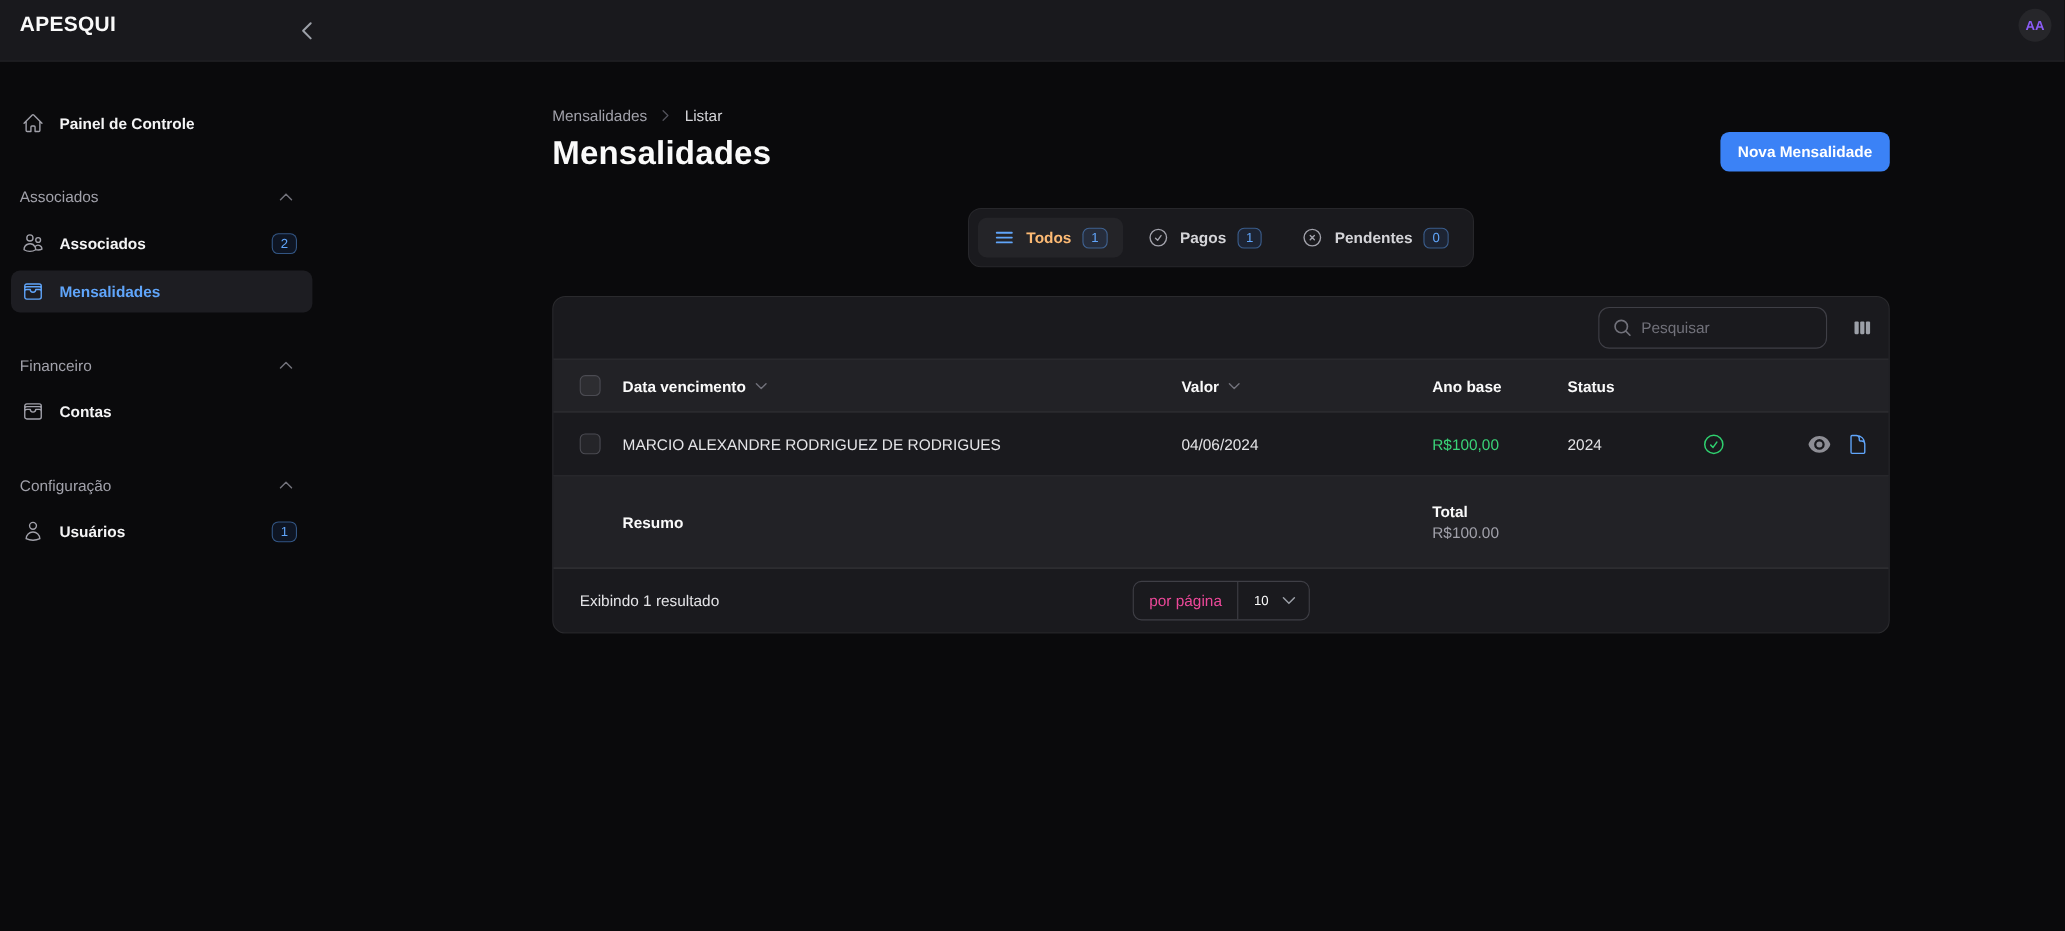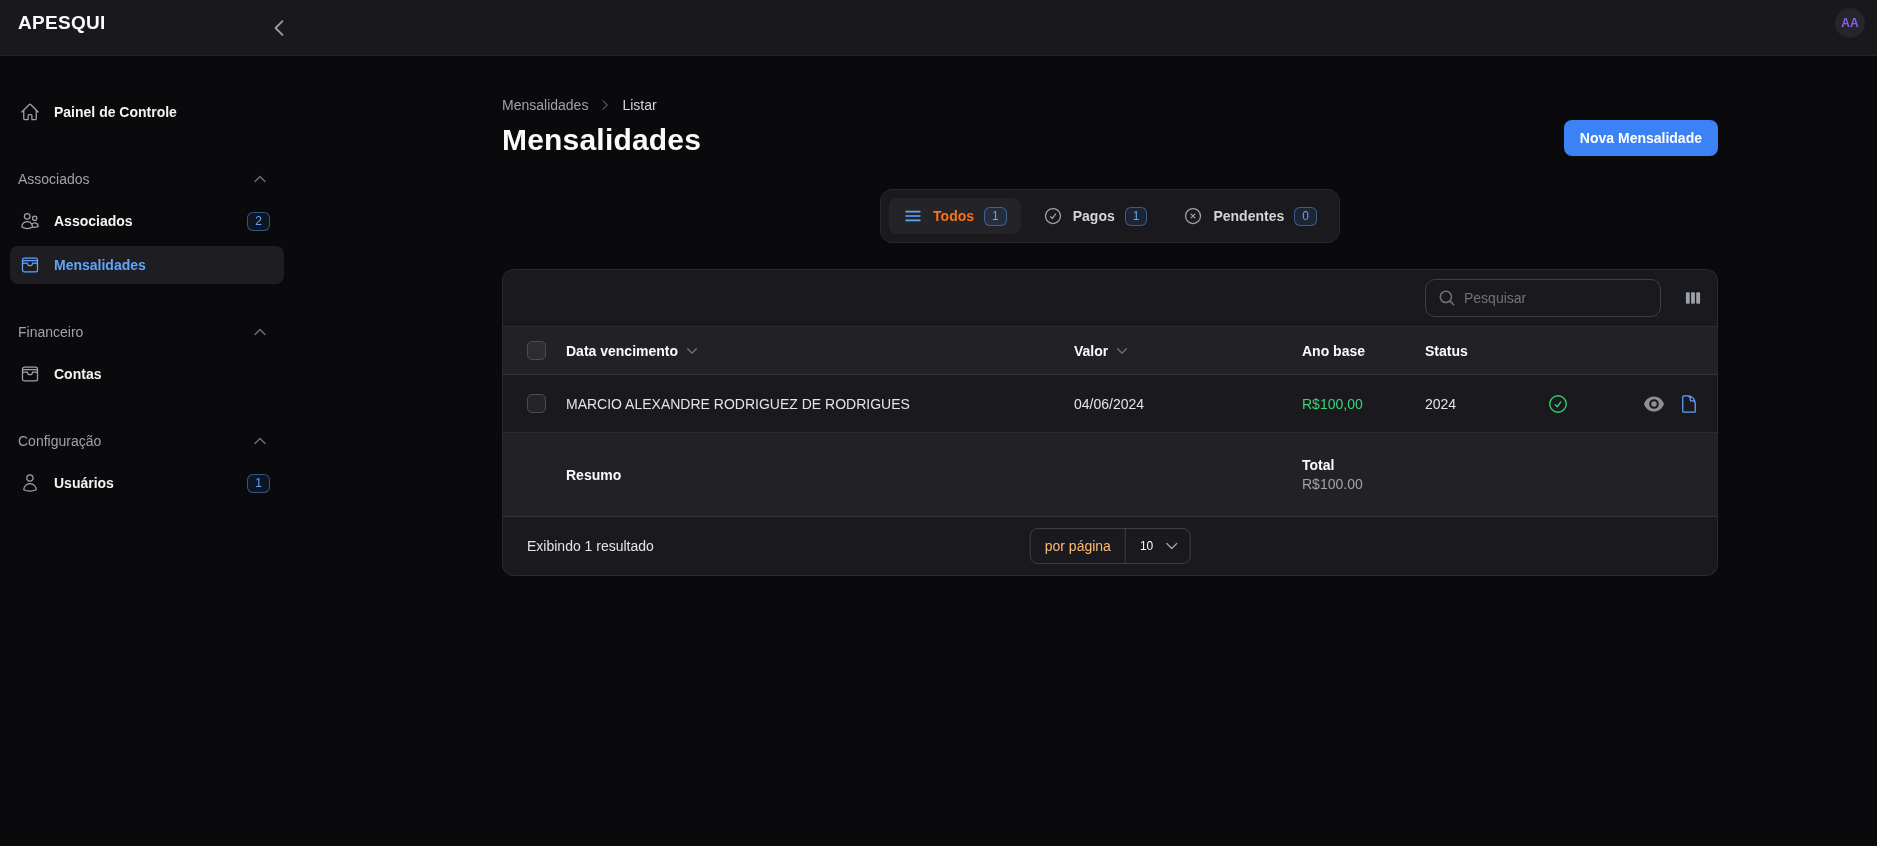--- a/index.html
+++ b/index.html
@@ -80,33 +80,33 @@
     background:#1a1a1e; border:1px solid #27272b; border-radius:12px; padding:8px;
   }
   .tab {
     height:36px; padding:0 14px; border-radius:8px; cursor:pointer;
     display:flex; align-items:center; gap:10px;
   }
   .tab.active { background:#242428; }
   .tab-ic { width:20px; height:20px; color:#a1a1aa; }
   .tab.active .tab-ic { color:#60a5fa; }
   .tab-label { font-size:14px; font-weight:600; color:#d4d4d8; }
-  .tab.active .tab-label { color:#f97316; }
+  .tab.active .tab-label { color:#fdba74; }
 
   
   .card {
     margin-top:26px; width:1216px; background:#1a1a1e;
     border:1px solid rgba(255,255,255,.07); border-radius:12px; overflow:hidden;
   }
   .toolbar {
     height:57px; display:flex; align-items:center; justify-content:flex-end;
     gap:20px; padding:0 12px; border-bottom:1px solid rgba(255,255,255,.08);
   }
   .search {
-    width:236px; height:38px; border:1px solid #3f3f46; border-radius:10px;
+    width:208px; height:38px; border:1px solid #3f3f46; border-radius:10px;
     display:flex; align-items:center; gap:8px; padding:0 12px;
   }
   .search-ic { width:18px; height:18px; color:#71717a; flex:none; }
   .search input {
     flex:1; min-width:0; background:transparent; border:none; outline:none;
     color:#e4e4e7; font-size:14px; font-family:inherit;
   }
   .search input::placeholder { color:#71717a; }
   .cols-btn { background:none; border:none; cursor:pointer; color:#9ca0a8; padding:2px; }
 
@@ -133,21 +133,21 @@
   .summary-total .t1 { font-size:14px; font-weight:600; color:#fafafa; }
   .summary-total .t2 { font-size:14px; color:#a1a1aa; }
 
   .tfoot { position:relative; height:58px; display:flex; align-items:center; padding-left:24px; }
   .results-text { font-size:14px; font-weight:500; color:#e4e4e7; }
   .per-page {
     position:absolute; left:50%; top:50%; transform:translate(-50%,-50%);
     height:36px; display:flex; align-items:center;
     border:1px solid #3f3f46; border-radius:8px; cursor:pointer;
   }
-  .pp-label { padding:0 14px; font-size:14px; color:#fdba74; }
+  .pp-label { padding:0 14px; font-size:14px; color:#ec4899; }
   .pp-div { width:1px; align-self:stretch; background:#3f3f46; }
   .pp-value { padding:0 10px 0 14px; font-size:12px; font-weight:500; color:#fafafa; }
   .pp-chev { width:16px; height:16px; color:#9ca0a8; margin-right:10px; }
 </style>
 </head>
 <body>
 
 <header class="topbar">
   <div class="logo">APESQUI</div>
   <button class="collapse-btn">

